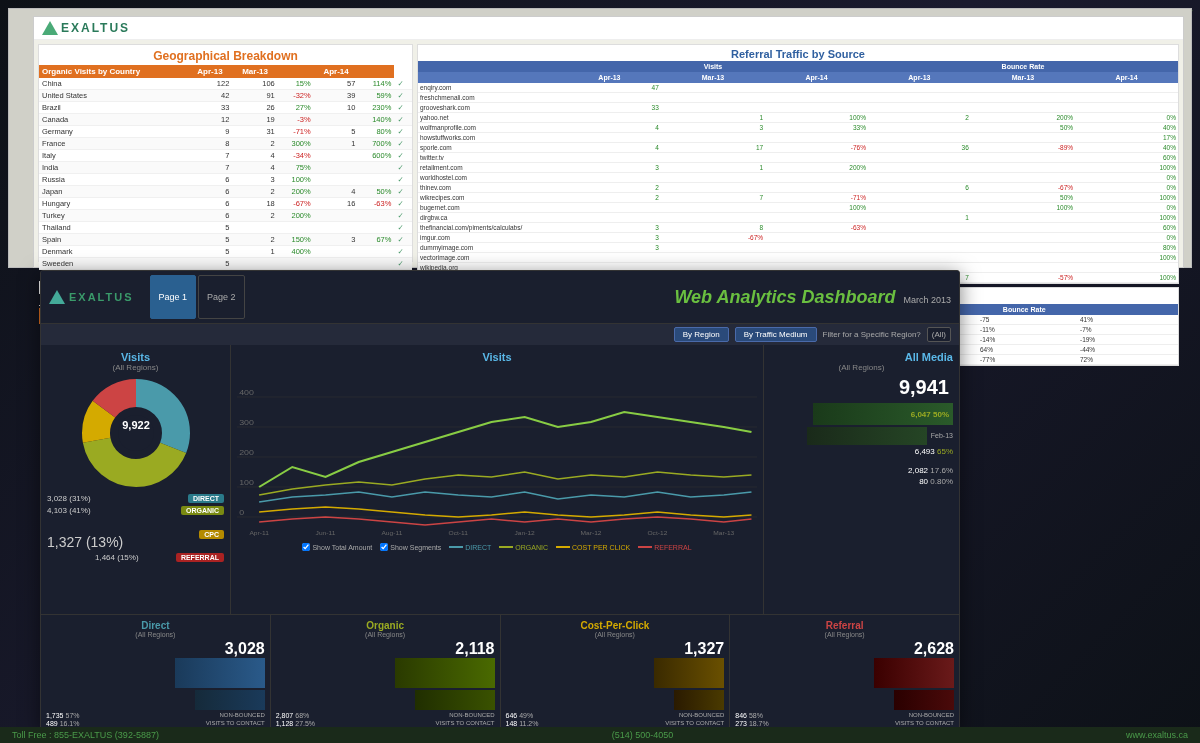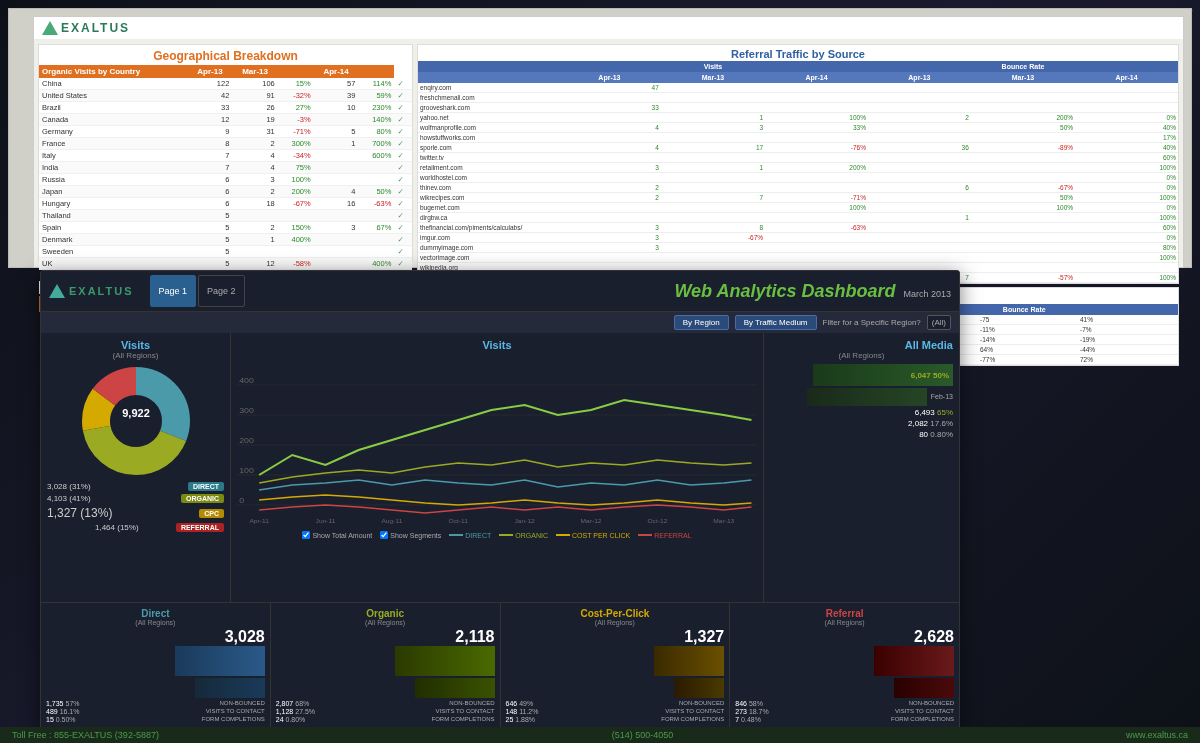--- a/index.html
+++ b/index.html
@@ -117,21 +117,21 @@
       letter-spacing: 2px;
     }
 
     .dash-tabs {
       display: flex;
       gap: 2px;
       margin-left: 8px;
     }
 
     .dash-tab {
-      padding: 10px 8px;
+      padding: 16px 8px;
       font-size: 9px;
       color: #aaa;
       border: 1px solid #444;
       border-radius: 2px;
       cursor: pointer;
     }
 
     .dash-tab.active {
       background: #2a6090;
       color: #fff;
@@ -337,20 +337,29 @@
               <tr>
                 <td>Hungary</td>
                 <td style="text-align: right;">6</td>
                 <td style="text-align: right;">18</td>
                 <td style="text-align: right; color: rgb(204, 34, 34);">-67%</td>
                 <td style="text-align: right;">16</td>
                 <td style="text-align: right; color: rgb(204, 34, 34);">-63%</td>
                 <td style="color: rgb(74, 154, 106);">✓</td>
               </tr>
               <tr>
+                <td>Turkey</td>
+                <td style="text-align: right;">6</td>
+                <td style="text-align: right;">2</td>
+                <td style="text-align: right; color: rgb(42, 138, 42);">200%</td>
+                <td style="text-align: right;"></td>
+                <td style="text-align: right;"></td>
+                <td style="color: rgb(74, 154, 106);">✓</td>
+              </tr>
+              <tr>
                 <td>Thailand</td>
                 <td style="text-align: right;">5</td>
                 <td style="text-align: right;"></td>
                 <td style="text-align: right;"></td>
                 <td style="text-align: right;"></td>
                 <td style="text-align: right;"></td>
                 <td style="color: rgb(74, 154, 106);">✓</td>
               </tr>
               <tr>
                 <td>Spain</td>
@@ -729,21 +738,21 @@
       <div>
         <div style="display:flex; align-items:center; gap:4px; margin-bottom:3px;">
           <span style="font-size:8px; color:#ccc; flex:1;">3,028 (31%)</span>
           <span style="padding:1px 5px; background:#2a7a8a; border-radius:2px; font-size:7px; color:#fff; font-weight:bold;">DIRECT</span>
         </div>
         <div style="display:flex; align-items:center; gap:4px; margin-bottom:3px;">
           <span style="font-size:8px; color:#ccc; flex:1;">4,103 (41%)</span>
           <span style="padding:1px 5px; background:#7a8a12; border-radius:2px; font-size:7px; color:#fff; font-weight:bold;">ORGANIC</span>
         </div>
         <div style="display:flex; align-items:center; gap:4px; margin-bottom:3px;">
-          <span style="font-size:12px; color:#ccc; flex:1;">1,327 (13%)</span>
+          <span style="font-size:14px; color:#ccc; flex:1;margin-top:16px;">1,327 (13%)</span>
           <span style="padding:1px 5px; background:#b48a00; border-radius:2px; font-size:7px; color:#fff; font-weight:bold;">CPC</span>
         </div>
         <div style="display:flex; align-items:center; gap:4px;">
           <span style="font-size:8px; color:#ccc; flex:1;margin-left:48px;">1,464 (15%)</span>
           <span style="padding:1px 5px; background:#aa2222; border-radius:2px; font-size:7px; color:#fff; font-weight:bold;">REFERRAL</span>
         </div>
       </div>
     </div>
 
     <div style="flex:1; padding:6px; border-right:1px solid #333; min-width:0;">
@@ -809,38 +818,39 @@
           <div style="width:14px; height:2px; background:#cc4444;"></div>
           <span style="font-size:7px; color:#cc4444;">REFERRAL</span>
         </div>
       </div>
     </div>
 
     <div style="width:195px; padding:6px; flex-shrink:0;">
       <div style="font-size:11px; font-weight:bold; color:#5ab8e8; text-align:right;">All Media</div>
       <div style="font-size:8px; color:#888; text-align:center; margin-bottom:4px;">(All Regions)</div>
 
+      <div style="font-size:20px; font-weight:bold; color:#fff; text-align:right; padding-right:4px;">9,941</div>
 
       <div style="margin:4px 0;">
         <div style="display:flex; justify-content:flex-end; margin-bottom:2px;">
           <div style="width:140px; height:22px; background:#2a2a2a; position:relative;">
             <div style="width:100%; height:100%; background:linear-gradient(90deg,#1a3a1a,#2a5a2a);"></div>
             <div style="position:absolute; right:4px; top:50%; transform:translateY(-50%); font-size:8px; color:#aaa;">
               <span style="color:#9aaa22; font-weight:bold;">6,047</span>
               <span style="color:#9aaa22; font-weight:bold;"> <span>50%</span></span>
             </div>
           </div>
         </div>
         <div style="display:flex; justify-content:flex-end; margin-bottom:2px;">
           <div style="width:120px; height:18px; background:linear-gradient(90deg,#1a2a1a,#254525);"></div>
           <div style="font-size:7px; color:#aaa; margin-left:4px; line-height:18px;">
             <span>Feb-13</span>
           </div>
         </div>
-        <div style="font-size:8px; color:#aaa; text-align:right; margin-bottom:2px;">
+        <div style="font-size:8px; color:#aaa; text-align:right; margin-bottom:10px;">
           <span style="color:#fff;">6,493</span>
           <span style="color:#9aaa22;"> <span>65%</span></span>
         </div>
         <div style="font-size:8px; color:#aaa; text-align:right; margin-bottom:2px;">
           <span style="color:#fff;">2,082</span>
           <span style="color:#aaa;"> <span>17.6%</span></span>
         </div>
         <div style="font-size:8px; color:#aaa; text-align:right;">
           <span style="color:#fff;">80</span>
           <span style="color:#aaa;"> <span>0.80%</span></span>

